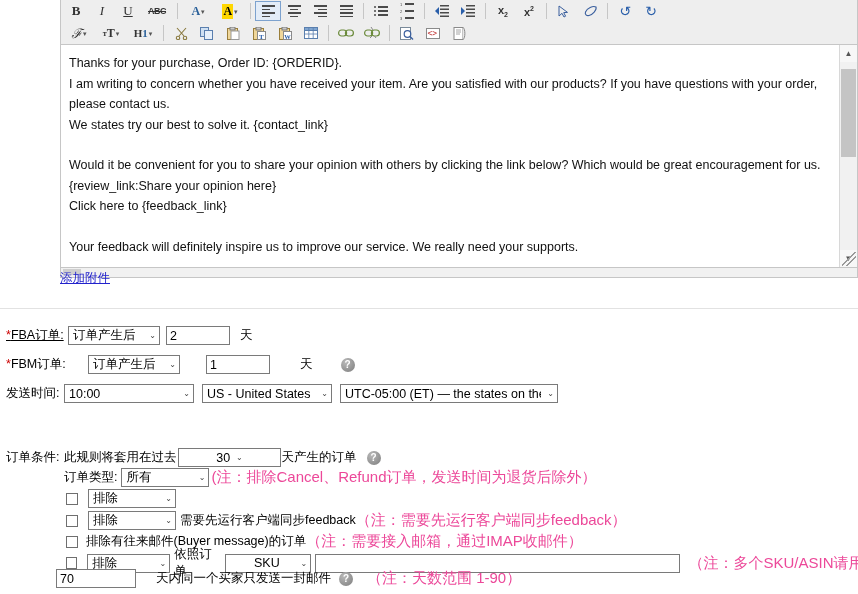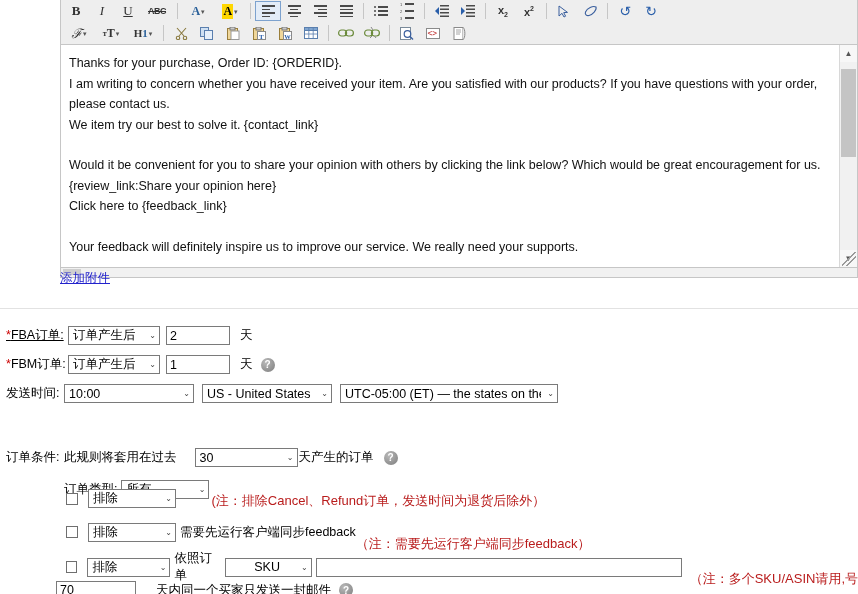--- a/index.html
+++ b/index.html
@@ -93,21 +93,21 @@
   .txt{
     border:1px solid #7a7a7a;background:#fff;height:19px;box-sizing:border-box;
     padding:0 3px;font-size:12.5px;color:#000;display:flex;align-items:center;
   }
   .help{
     width:14px;height:14px;border-radius:50%;
     background:radial-gradient(circle at 35% 30%, #b9b9b9, #7d7d7d);
     color:#fff;font-size:10px;font-weight:bold;display:flex;align-items:center;
     justify-content:center;cursor:pointer;
   }
-  .paren{color:#b91c1c;font-size:13px;margin-top:24px;}
+  .paren{color:#ec4899;font-size:15px;}
   .cbx{
     width:12px;height:12px;border:1px solid #6f6f6f;background:#fff;box-sizing:border-box;cursor:pointer;
   }
   .unit{font-size:12.5px;}
 </style>
 </head>
 <body>
 
 <div class="page">
 
@@ -341,21 +341,21 @@
             <path d="M10 0.5 C12.5 2 12.5 11 10 12.5" fill="#e8e8e8" stroke="#8a8a8a"></path>
           </svg>
         </div>
       </div>
     </div>
 
     <div class="editor-body">
       <div class="editor-text">
         <p><span>Thanks for your purchase, Order ID: </span><span class="sq">{ORDERID}</span><span>.</span></p>
         <p>I am writing to concern whether you have received your item. Are you satisfied with our products? If you have questions with your order, please contact us.</p>
-        <p>We item try our best to solve it. {contact_link}</p>
+        <p>We states try our best to solve it. {contact_link}</p>
         <p class="gap"></p>
         <p>Would it be convenient for you to share your opinion with others by clicking the link below? Which would be great encouragement for us.</p>
         <p>{review_link:Share your opinion here}</p>
         <p>Click here to {feedback_link}</p>
         <p class="gap"></p>
         <p>Your feedback will definitely inspire us to improve our service. We really need your supports.</p>
 
       </div>
       <div class="vscroll">
         <div class="arw">▲</div>
@@ -381,21 +381,21 @@
     <div class="sel" style="width:92px;margin-left:0;">
       <span>订单产生后</span>
       <span class="ar">⌄</span>
     </div>
     <div class="txt" style="width:64px;margin-left:6px;">
       <span>2</span>
     </div>
     <span class="unit" style="margin-left:10px;">天</span>
   </div>
 
-  <div class="frow" style="left:6px;top:355px;">
+  <div class="frow" style="left:6px;top:355px;gap:20px;">
     <span class="lbl" style="width:62px;">
       <span class="req">*</span><span>FBM订单:</span>
     </span>
     <div class="sel" style="width:92px;">
       <span>订单产生后</span>
       <span class="ar">⌄</span>
     </div>
     <div class="txt" style="width:64px;margin-left:6px;">
       <span>1</span>
     </div>
@@ -415,21 +415,21 @@
     </div>
     <div class="sel" style="width:218px;margin-left:8px;">
       <span style="overflow:hidden;white-space:nowrap;">UTC-05:00 (ET) — the states on the Atla</span>
       <span class="ar">⌄</span>
     </div>
   </div>
 
   <div class="frow" style="left:6px;top:448px;">
     <span class="lbl" style="width:58px;">订单条件:</span>
     <span class="lbl">此规则将套用在过去</span>
-    <div class="sel" style="width:103px;margin-left:18px;">
+    <div class="sel" style="width:103px;margin-left:1px;justify-content:center;">
       <span>30</span>
       <span class="ar">⌄</span>
     </div>
     <span class="lbl" style="margin-left:1px;">天产生的订单</span>
     <span class="help" style="margin-left:10px;">?</span>
   </div>
 
   <div class="frow" style="left:64px;top:468px;">
     <span class="lbl">订单类型:</span>
     <div class="sel" style="width:88px;margin-left:4px;">
@@ -450,20 +450,25 @@
   <div class="frow" style="left:66px;top:511px;">
     <span class="cbx"></span>
     <div class="sel" style="width:88px;margin-left:10px;">
       <span>排除</span>
       <span class="ar">⌄</span>
     </div>
     <span class="lbl" style="margin-left:4px;">需要先运行客户端同步feedback</span>
     <span class="paren">（注：需要先运行客户端同步feedback）</span>
   </div>
 
+  <div class="frow" style="left:66px;top:532px;">
+    <span class="cbx"></span>
+    <span class="lbl" style="margin-left:8px;">排除有往来邮件(Buyer message)的订单</span>
+    <span class="paren">（注：需要接入邮箱，通过IMAP收邮件）</span>
+  </div>
 
   <div class="frow" style="left:66px;top:546px;">
     <span class="cbx"></span>
     <div class="sel" style="width:88px;margin-left:10px;">
       <span>排除</span>
       <span class="ar">⌄</span>
     </div>
     <span class="lbl" style="margin-left:4px;">依照订单</span>
     <div class="sel" style="width:90px;margin-left:4px;padding-left:28px;">
       <span>SKU</span>

